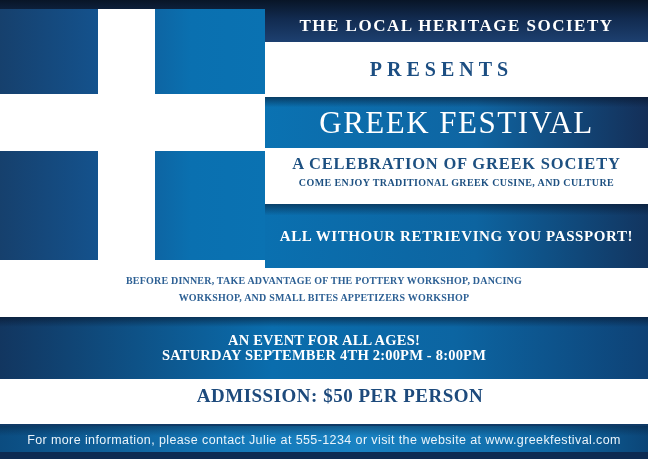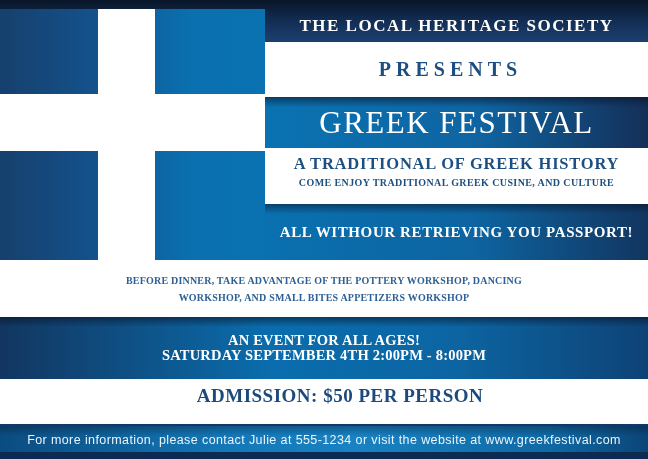--- a/index.html
+++ b/index.html
@@ -23,21 +23,21 @@
   
   .flag{
     left:0;top:9px;width:265px;height:251px;
     background:linear-gradient(90deg,#16406d 0%,#14518b 35%,#0a70b0 72%,#0a72b2 100%);
   }
   .flag-bar-v{left:98px;top:0;width:57px;height:251px;background:#ffffff;}
   .flag-bar-h{left:0;top:85px;width:265px;height:57px;background:#ffffff;}
 
   
   .presents-line{
-    left:259px;top:42px;width:383px;height:55px;
+    left:250px;top:42px;width:383px;height:55px;
     color:#1c4e82;font-size:20px;font-weight:700;letter-spacing:5px;
   }
 
   
   .title-bar{
     left:265px;top:97px;width:383px;height:51px;
     background:linear-gradient(90deg,#0a72b2 0%,#0f65a2 55%,#142f58 100%);
   }
   .title-bar::after{
     content:"";position:absolute;left:0;top:0;right:0;height:100%;
@@ -49,21 +49,21 @@
   }
 
   
   .celebration-block{left:265px;top:154px;width:383px;height:44px;
     display:flex;flex-direction:column;align-items:center;justify-content:flex-start;}
   .celebration-heading{color:#1d5081;font-size:16.5px;font-weight:600;letter-spacing:0.8px;line-height:20px;}
   .celebration-subheading{color:#1d5081;font-size:10px;font-weight:700;letter-spacing:0.4px;line-height:13px;margin-top:2px;}
 
   
   .passport-bar{
-    left:265px;top:204px;width:383px;height:56px;
+    left:265px;top:204px;width:383px;height:64px;
     background:linear-gradient(90deg,#0a70b0 0%,#0d64a0 55%,#123560 100%);
   }
   .passport-bar::after{
     content:"";position:absolute;left:0;top:0;right:0;height:100%;
     background:linear-gradient(180deg,rgba(7,17,36,0.5) 0%,rgba(7,17,36,0) 18%);
   }
   .passport-text{position:relative;z-index:2;width:100%;height:100%;
     color:#ffffff;font-size:15px;font-weight:600;letter-spacing:0.6px;}
 
   
@@ -118,21 +118,21 @@
     <div class="abs flag-bar-h"></div>
   </div>
 
   <div class="abs center-flex presents-line">PRESENTS</div>
 
   <div class="abs title-bar">
     <div class="center-flex title-text">GREEK FESTIVAL</div>
   </div>
 
   <div class="abs celebration-block">
-    <div class="celebration-heading">A TRADITIONAL OF GREEK HISTORY</div>
+    <div class="celebration-heading">A CELEBRATION OF GREEK SOCIETY</div>
     <div class="celebration-subheading">COME ENJOY TRADITIONAL GREEK CUSINE, AND CULTURE</div>
   </div>
 
   <div class="abs passport-bar">
     <div class="center-flex passport-text">ALL WITHOUR RETRIEVING YOU PASSPORT!</div>
   </div>
 
   <div class="abs workshops-block">
     <div class="workshops-line">BEFORE DINNER, TAKE ADVANTAGE OF THE POTTERY WORKSHOP, DANCING</div>
     <div class="workshops-line">WORKSHOP, AND SMALL BITES APPETIZERS WORKSHOP</div>

